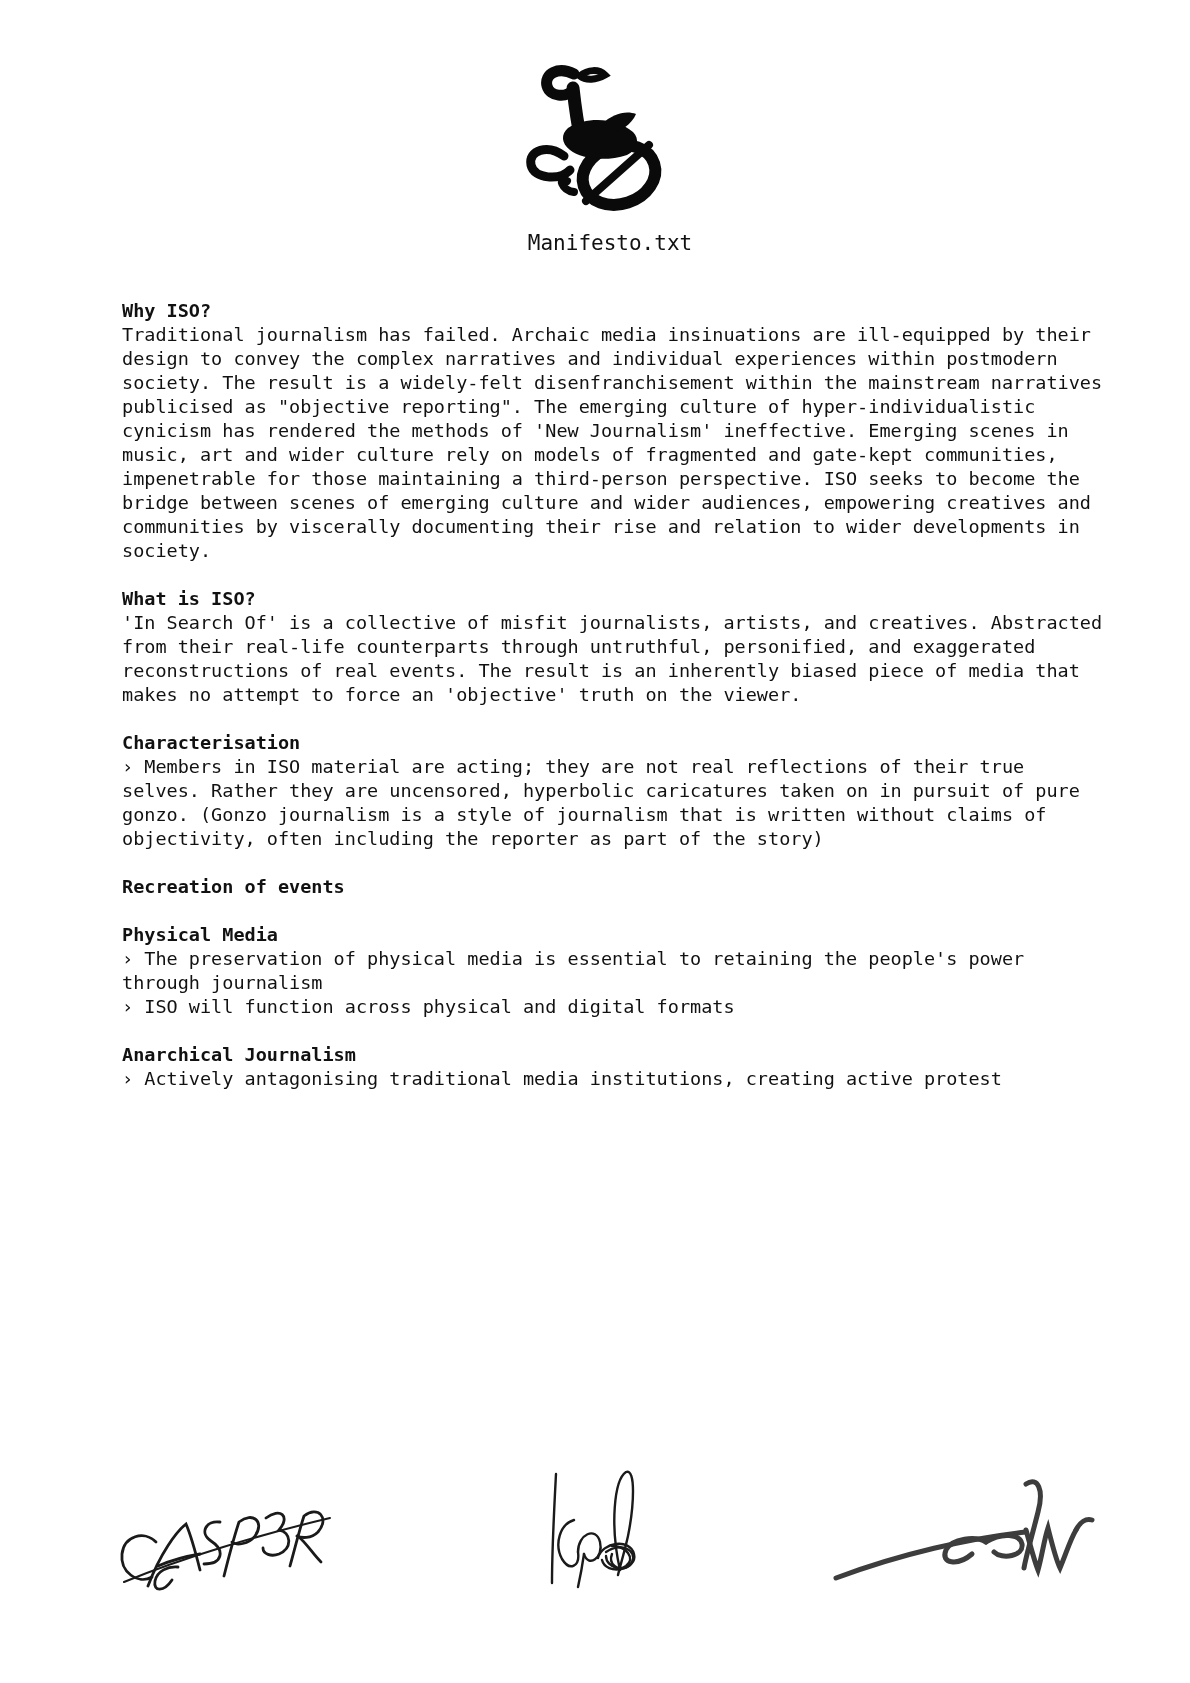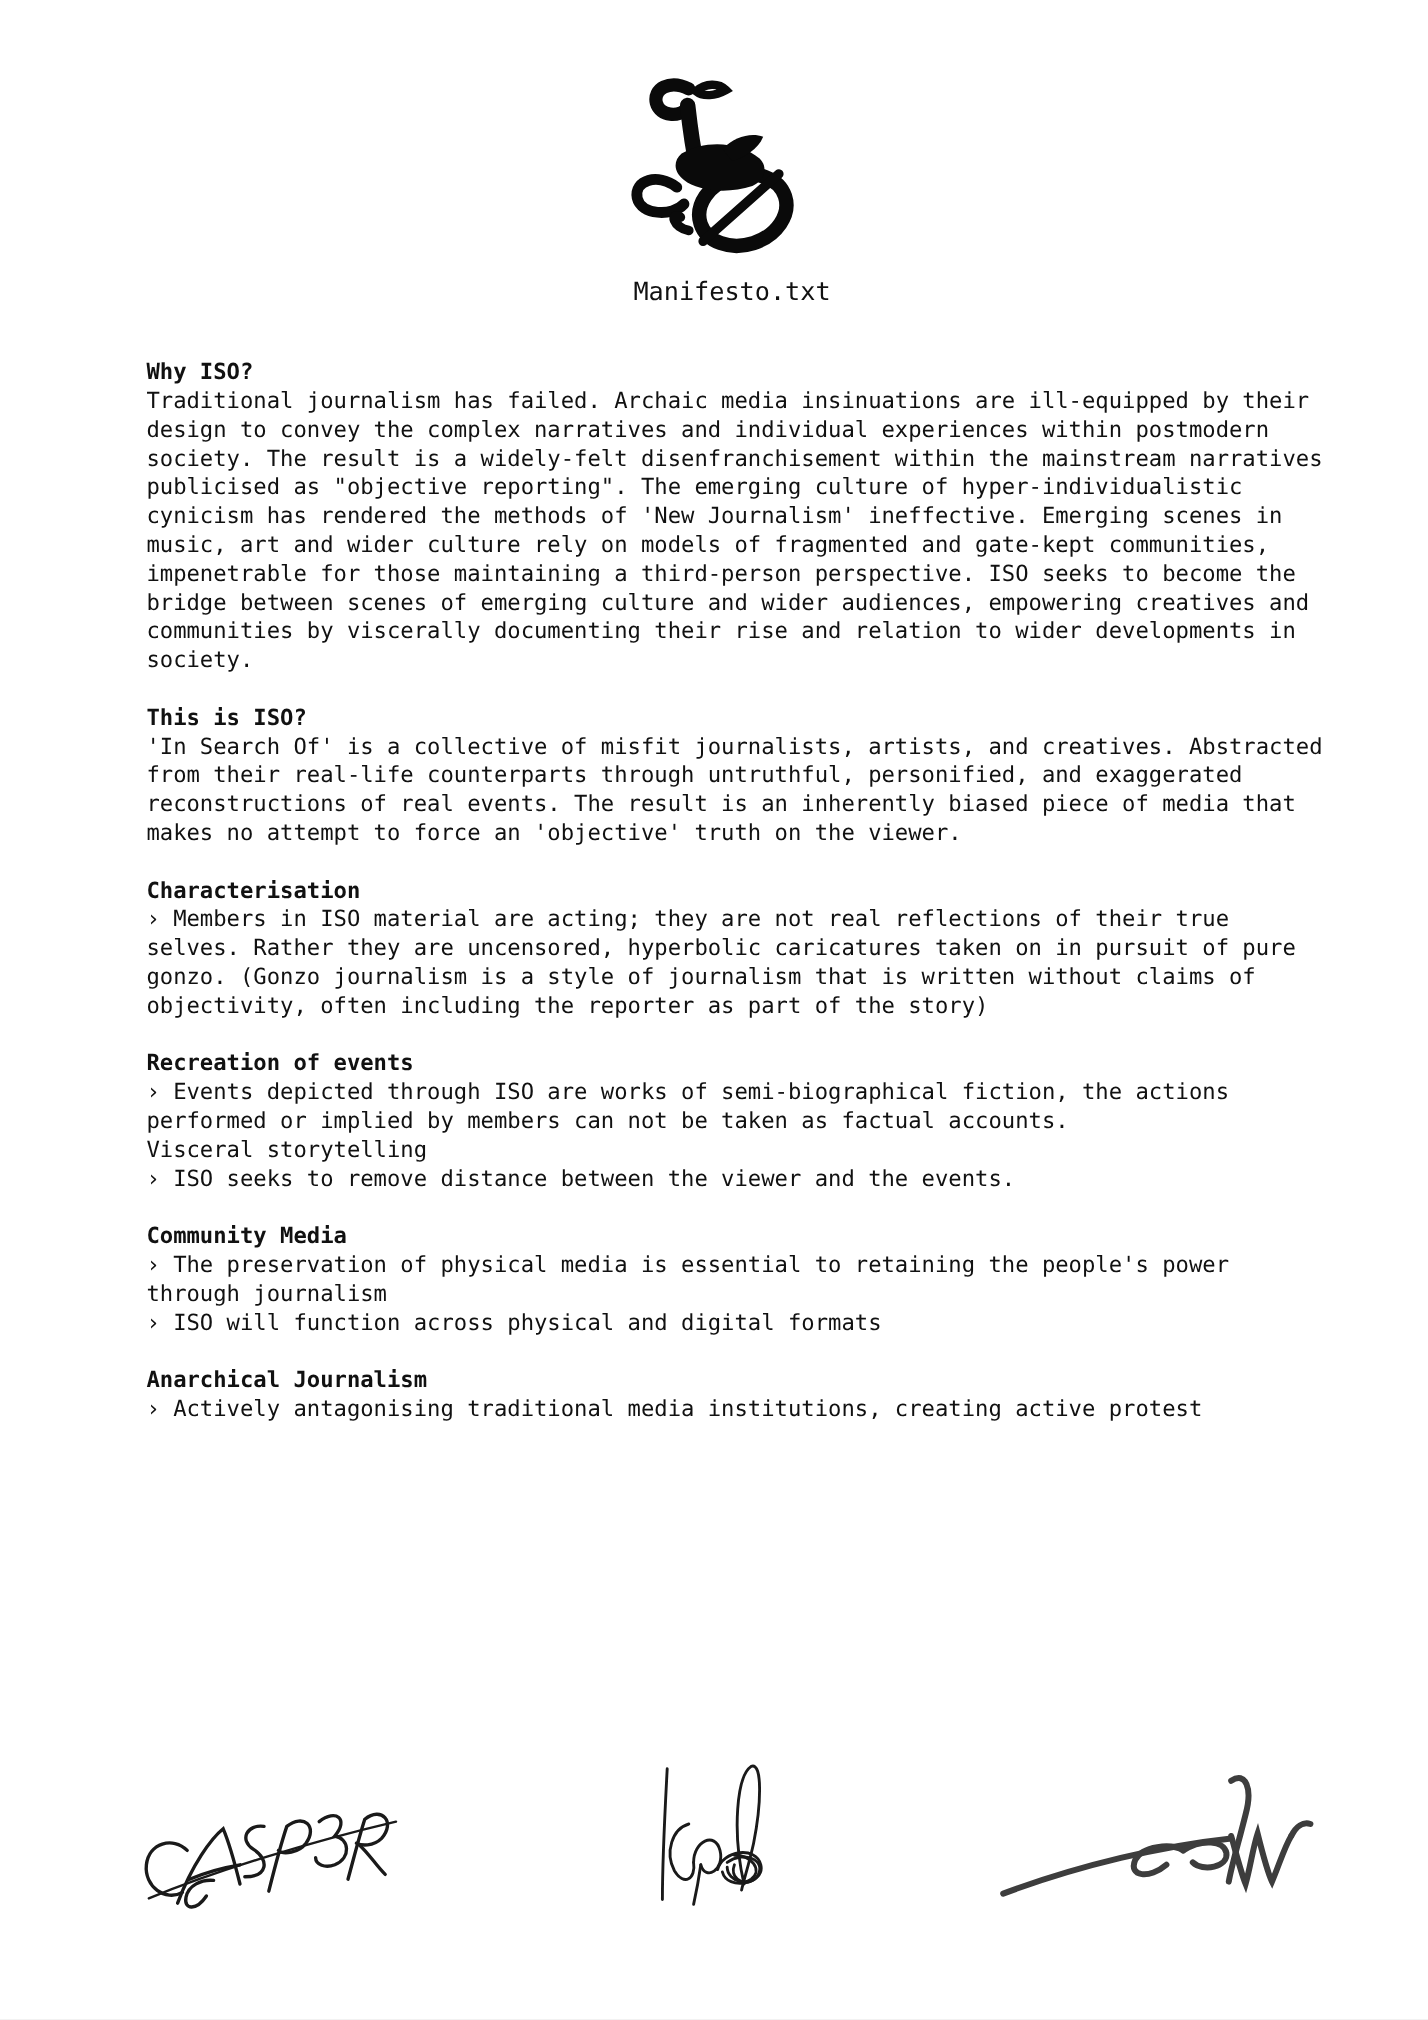--- a/index.html
+++ b/index.html
@@ -76,46 +76,42 @@
 publicised as "objective reporting". The emerging culture of hyper-individualistic
 cynicism has rendered the methods of 'New Journalism' ineffective. Emerging scenes in
 music, art and wider culture rely on models of fragmented and gate-kept communities,
 impenetrable for those maintaining a third-person perspective. ISO seeks to become the
 bridge between scenes of emerging culture and wider audiences, empowering creatives and
 communities by viscerally documenting their rise and relation to wider developments in
 society.</pre>
     </section>
 
     <section>
-      <h2>This is ISO?</h2>
+      <h2>What is ISO?</h2>
       <pre>'In Search Of' is a collective of misfit journalists, artists, and creatives. Abstracted
 from their real-life counterparts through untruthful, personified, and exaggerated
 reconstructions of real events. The result is an inherently biased piece of media that
 makes no attempt to force an 'objective' truth on the viewer.</pre>
     </section>
 
 
     <section>
       <h2>Characterisation</h2>
       <pre>› Members in ISO material are acting; they are not real reflections of their true
 selves. Rather they are uncensored, hyperbolic caricatures taken on in pursuit of pure
 gonzo. (Gonzo journalism is a style of journalism that is written without claims of
 objectivity, often including the reporter as part of the story)</pre>
     </section>
 
     <section>
       <h2>Recreation of events</h2>
-      <pre>› Events depicted through ISO are works of semi-biographical fiction, the actions
-performed or implied by members can not be taken as factual accounts.
-Visceral storytelling
-› ISO seeks to remove distance between the viewer and the events.</pre>
     </section>
 
     <section>
-      <h2>Community Media</h2>
+      <h2>Physical Media</h2>
       <pre>› The preservation of physical media is essential to retaining the people's power
 through journalism
 › ISO will function across physical and digital formats</pre>
     </section>
 
     <section>
       <h2>Anarchical Journalism</h2>
       <pre>› Actively antagonising traditional media institutions, creating active protest</pre>
     </section>
 

